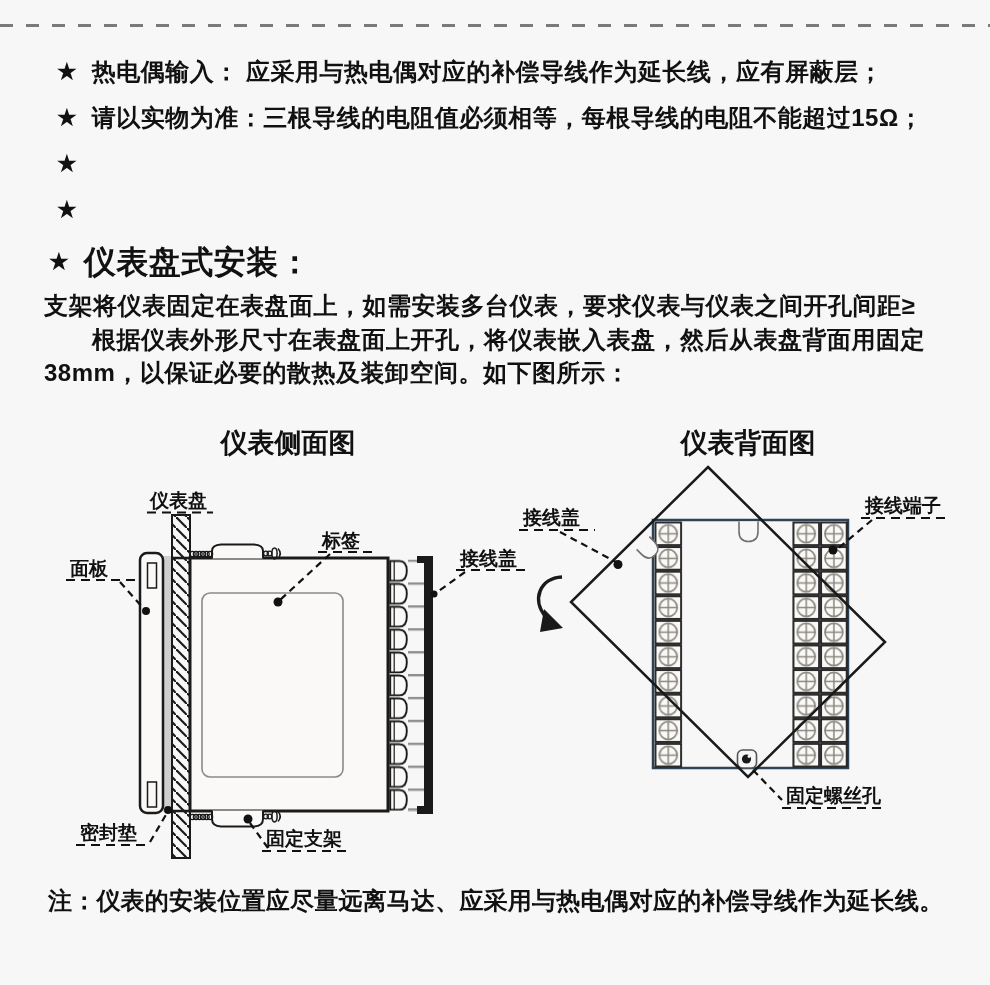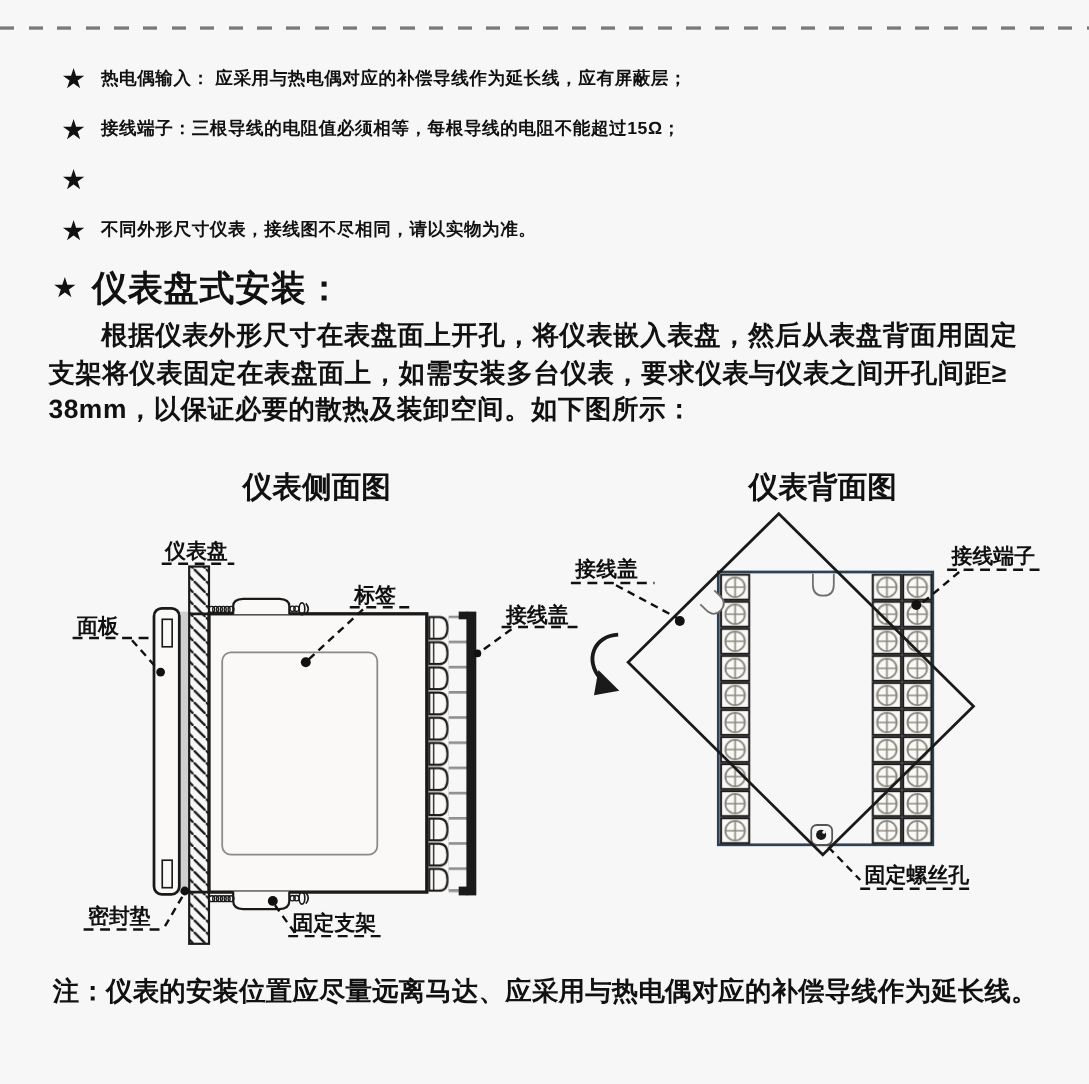--- a/index.html
+++ b/index.html
@@ -8,21 +8,21 @@
     background:#f7f7f7;color:#111;
     font-family:"Liberation Sans",sans-serif;
   }
   .rule-top{
     position:absolute;top:24px;left:0;width:990px;height:3px;
     background:repeating-linear-gradient(90deg,#7a7a7a 0 13px,transparent 13px 26px);
   }
   .bullets{position:absolute;top:57px;left:57px;right:30px;display:flex;flex-direction:column;gap:16px;}
   .brow{display:flex;align-items:flex-start;line-height:30px;}
   .star{font-size:22px;margin-right:15px;font-weight:700;}
-  .btext{font-size:16px;font-weight:700;letter-spacing:.5px;white-space:nowrap;}
+  .btext{font-size:24px;font-weight:700;letter-spacing:.5px;white-space:nowrap;}
   .section{position:absolute;top:247px;left:49px;display:flex;align-items:flex-start;line-height:30px;}
   .section .btext{font-size:32px;}
   .para{position:absolute;top:289px;left:44px;width:920px;font-size:24px;font-weight:700;line-height:33.5px;letter-spacing:.5px;}
   .para .pline{white-space:nowrap;}
   .para .pline.first{text-indent:48px;}
   .note{position:absolute;top:885px;left:48px;font-size:24px;font-weight:700;letter-spacing:.2px;white-space:nowrap;}
   svg.diagrams{position:absolute;top:418px;left:0;}
   svg text{fill:#111;}
   .dia-title{font-family:"Liberation Serif",serif;font-size:27px;font-weight:700;}
   .dia-label{font-family:"Liberation Serif",serif;font-size:19px;font-weight:600;}
@@ -32,39 +32,38 @@
 
 <div class="rule-top"></div>
 
 <div class="bullets">
   <div class="brow">
     <span class="star">★</span>
     <span class="btext">热电偶输入： 应采用与热电偶对应的补偿导线作为延长线，应有屏蔽层；</span>
   </div>
   <div class="brow">
     <span class="star">★</span>
-    <span class="btext">接线端子：三根导线的电阻值必须相等，每根导线的电阻不能超过15Ω；</span>
-  </div>
-  <div class="brow">
-    <span class="star">★</span>
-  </div>
-  <div class="brow">
-    <span class="star">★</span>
-    <span class="btext">不同外形尺寸仪表，接线图不尽相同，请以实物为准。</span>
+    <span class="btext">请以实物为准：三根导线的电阻值必须相等，每根导线的电阻不能超过15Ω；</span>
+  </div>
+  <div class="brow">
+    <span class="star">★</span>
+  </div>
+  <div class="brow">
+    <span class="star">★</span>
   </div>
 </div>
 
 <div class="section">
   <span class="star">★</span>
   <span class="btext">仪表盘式安装：</span>
 </div>
 
 <div class="para">
+  <div class="pline">支架将仪表固定在表盘面上，如需安装多台仪表，要求仪表与仪表之间开孔间距≥</div>
   <div class="pline first">根据仪表外形尺寸在表盘面上开孔，将仪表嵌入表盘，然后从表盘背面用固定</div>
-  <div class="pline">支架将仪表固定在表盘面上，如需安装多台仪表，要求仪表与仪表之间开孔间距≥</div>
   <div class="pline">38mm，以保证必要的散热及装卸空间。如下图所示：</div>
 </div>
 
 <svg class="diagrams" width="990" height="462" viewBox="0 418 990 462" xmlns="http://www.w3.org/2000/svg">
   <defs>
     <pattern id="hatch" width="11" height="11" patternUnits="userSpaceOnUse">
       <path d="M-3,-3 L14,14" stroke="#1a1a1a" stroke-width="2.2"></path>
     </pattern>
     <pattern id="screwCell" x="654.5" y="521.5" width="27.6" height="24.6" patternUnits="userSpaceOnUse">
       <rect x="1" y="1" width="25.6" height="22.6" fill="#faf9f7" stroke="#1a1a1a" stroke-width="1.8"></rect>

